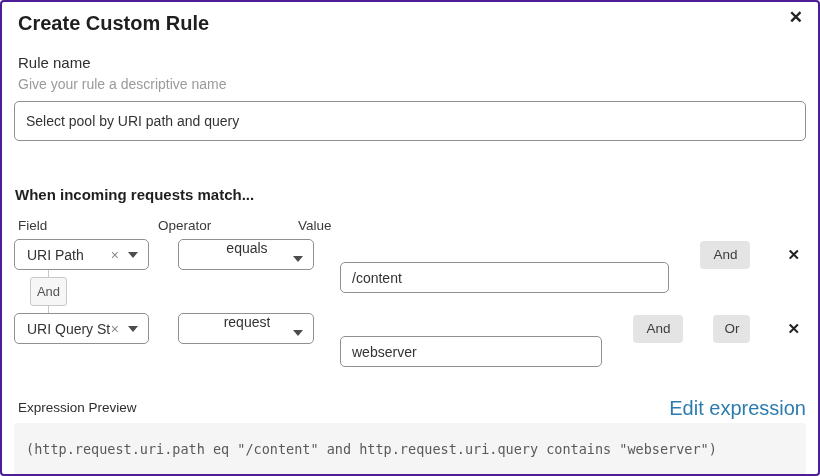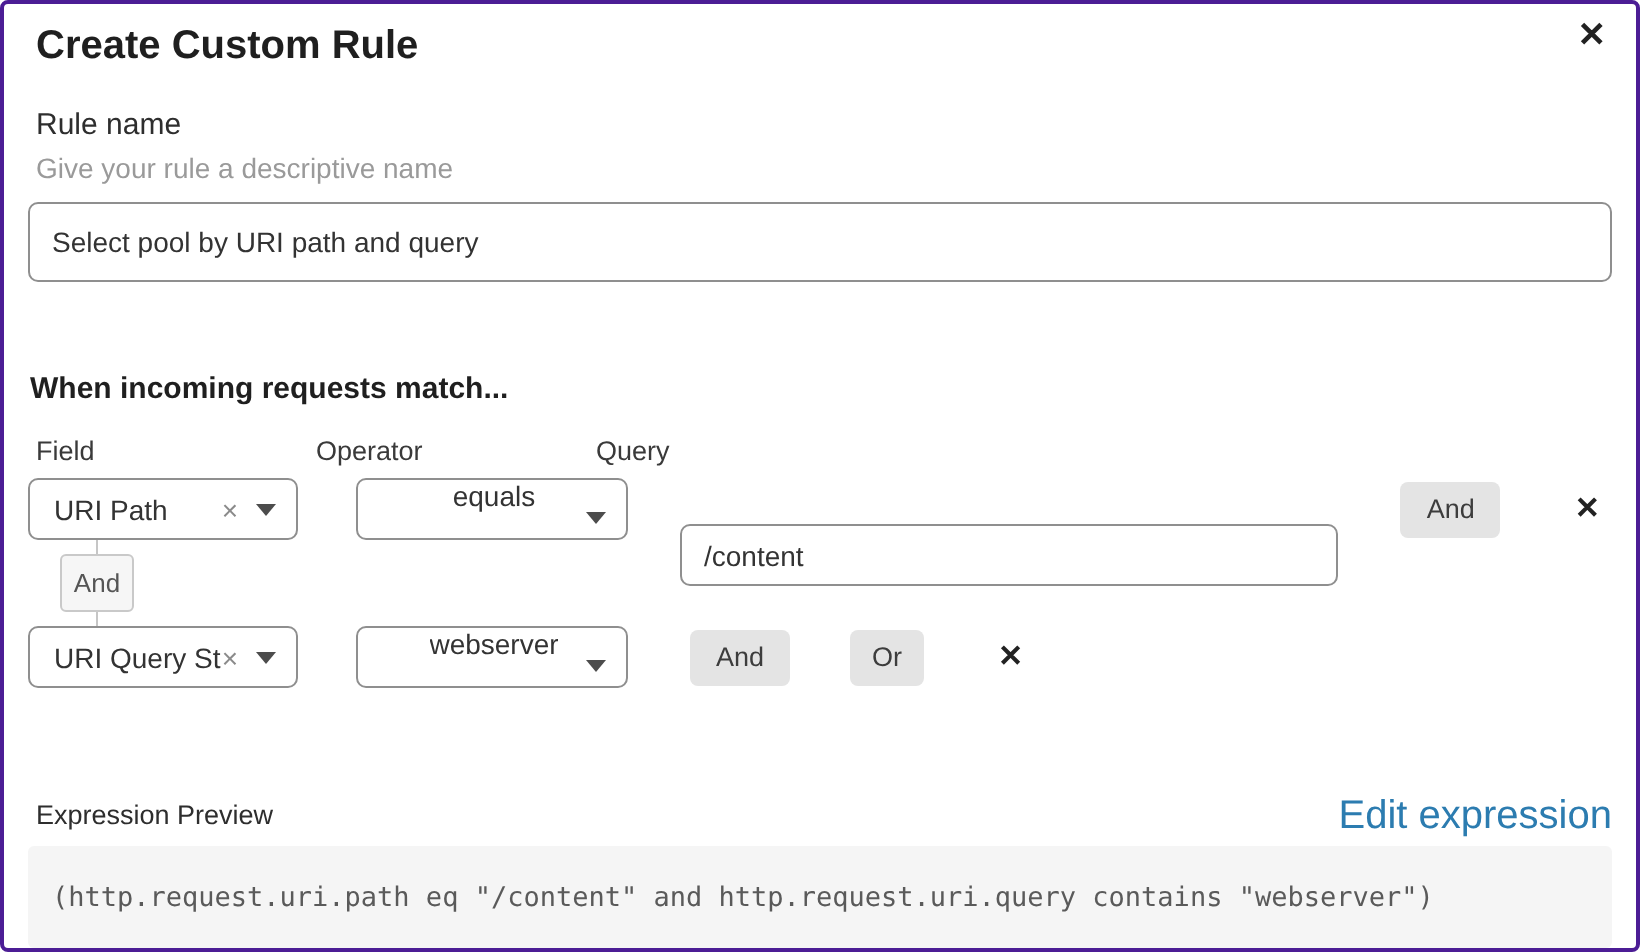--- a/index.html
+++ b/index.html
@@ -144,21 +144,21 @@
 
   <div class="section-label">Rule name</div>
   <div class="helper-text">Give your rule a descriptive name</div>
   <input class="text-input" type="text" value="Select pool by URI path and query" style="">
 
   <div class="match-heading">When incoming requests match...</div>
 
   <div class="col-labels">
     <div class="c1">Field</div>
     <div class="c2">Operator</div>
-    <div class="c3">Query</div>
+    <div class="c3">Value</div>
   </div>
 
   <div class="cond-row">
     <div class="select-box select-field">
       <span class="select-label">URI Path</span>
       <span class="select-right">
         <span class="clear-x">×</span>
         <span class="caret-down"></span>
       </span>
     </div>
@@ -181,25 +181,26 @@
 
   <div class="cond-row row-gap">
     <div class="select-box select-field">
       <span class="select-label">URI Query St...</span>
       <span class="select-right">
         <span class="clear-x">×</span>
         <span class="caret-down"></span>
       </span>
     </div>
     <div class="select-box select-operator">
-      <span class="select-label">webserver</span>
-      <span class="select-right">
-        <span class="caret-down"></span>
-      </span>
-    </div>
+      <span class="select-label">request</span>
+      <span class="select-right">
+        <span class="caret-down"></span>
+      </span>
+    </div>
+    <input class="value-input" type="text" value="webserver" style="">
     <button class="combi-btn">And</button>
     <button class="combi-btn or">Or</button>
     <button class="remove-btn">✕</button>
   </div>
 
   <div class="preview-header">
     <span class="preview-label">Expression Preview</span>
     <a class="edit-link">Edit expression</a>
   </div>
   <div class="code-block">

